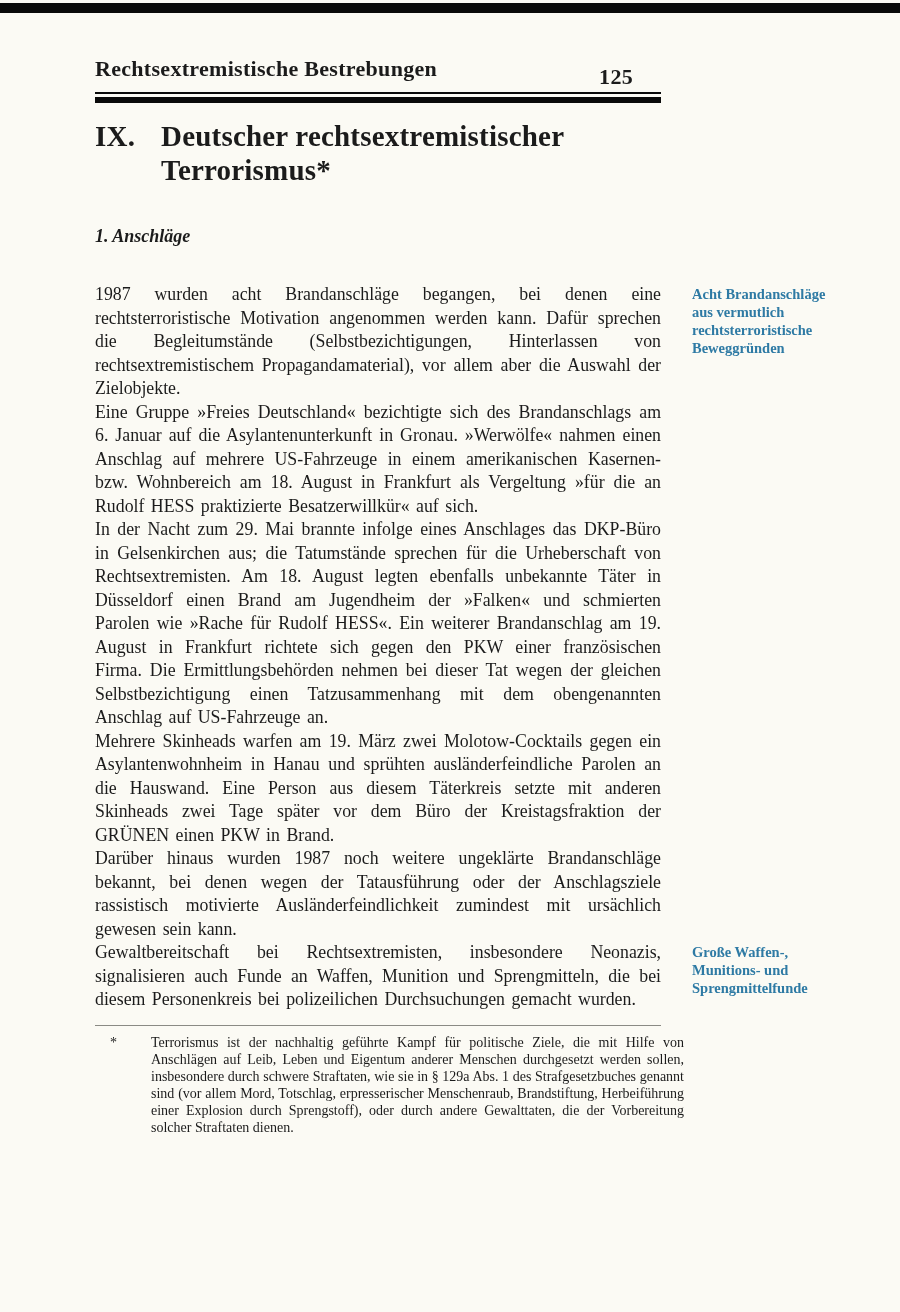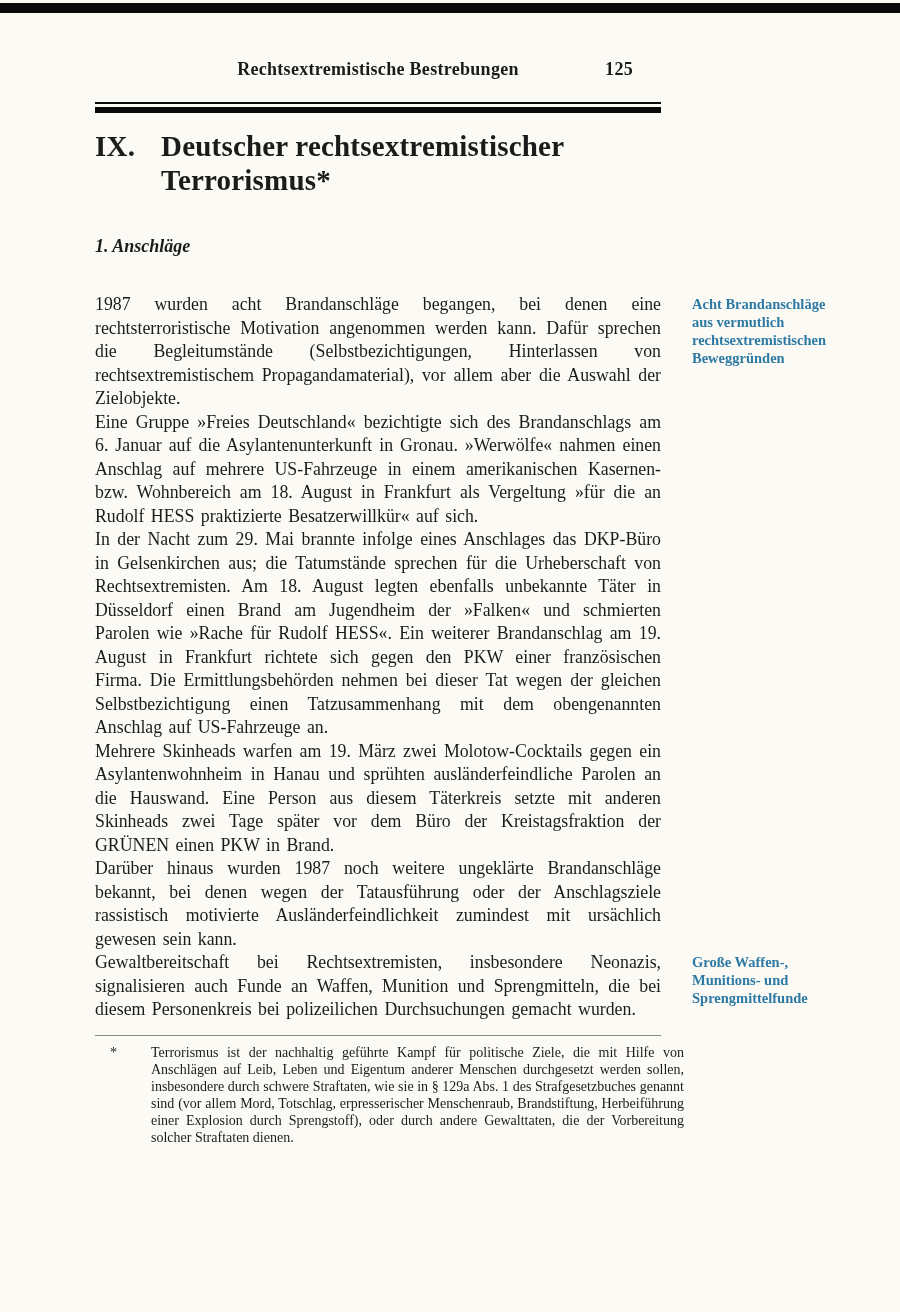--- a/index.html
+++ b/index.html
@@ -13,25 +13,25 @@
     background:#fbfaf4;
     font-family:"Liberation Serif","DejaVu Serif",serif;
     color:var(--text-color);
     overflow:hidden;
   }
   .page{position:relative;width:900px;height:1312px;}
   .topbar{position:absolute;top:3px;left:0;width:100%;height:10px;background:var(--rule-color);}
   .content{position:absolute;top:58px;left:95px;width:566px;}
 
   .running-head{
-    position:relative;text-align:center;
-    font-weight:bold;font-size:18px;line-height:22px;
-    letter-spacing:0.3px;padding-bottom:22px;
+    position:relative;
+    font-weight:bold;font-size:22px;line-height:22px;
+    letter-spacing:0.3px;padding-bottom:12px;
   }
-  .page-number{position:absolute;right:28px;top:0;font-weight:bold;}
+  .page-number{position:absolute;right:28px;top:8px;font-weight:bold;}
   .rule-thin{border-top:2px solid var(--rule-color);margin-bottom:3px;}
   .rule-thick{height:6px;background:var(--rule-color);}
 
   .title{
     margin:16px 0 8px;display:flex;
     font-size:29px;line-height:34px;font-weight:bold;letter-spacing:0.2px;
   }
   .title-numeral{flex:0 0 66px;}
   .title-text{width:470px;}
 
@@ -82,21 +82,21 @@
       <span class="title-text">Deutscher rechtsextremistischer Terrorismus*</span>
     </h1>
 
     <h2 class="section-heading">1. Anschläge</h2>
 
     <div class="body" lang="de">
       <div class="para-anchor">
         <p class="para">1987 wurden acht Brandanschläge begangen, bei denen eine rechtsterroristische Motivation angenommen werden kann. Dafür sprechen die Begleitumstände (Selbstbezichtigungen, Hinterlassen von rechtsextremistischem Propagandamaterial), vor allem aber die Auswahl der Zielobjekte.</p>
         <div class="margin-note">Acht Brandanschläge
 aus vermutlich
-rechtsextremistischen
+rechtsterroristische
 Beweggründen</div>
       </div>
       <p class="para">Eine Gruppe »Freies Deutschland« bezichtigte sich des Brandanschlags am 6. Januar auf die Asylantenunterkunft in Gronau. »Werwölfe« nahmen einen Anschlag auf mehrere US-Fahrzeuge in einem amerikanischen Kasernen- bzw. Wohnbereich am 18. August in Frankfurt als Vergeltung »für die an Rudolf HESS praktizierte Besatzerwillkür« auf sich.</p>
       <p class="para">In der Nacht zum 29. Mai brannte infolge eines Anschlages das DKP-Büro in Gelsenkirchen aus; die Tatumstände sprechen für die Urheberschaft von Rechtsextremisten. Am 18. August legten ebenfalls unbekannte Täter in Düsseldorf einen Brand am Jugendheim der »Falken« und schmierten Parolen wie »Rache für Rudolf HESS«. Ein weiterer Brandanschlag am 19. August in Frankfurt richtete sich gegen den PKW einer französischen Firma. Die Ermittlungsbehörden nehmen bei dieser Tat wegen der gleichen Selbstbezichtigung einen Tatzusammenhang mit dem obengenannten Anschlag auf US-Fahrzeuge an.</p>
       <p class="para">Mehrere Skinheads warfen am 19. März zwei Molotow-Cocktails gegen ein Asylantenwohnheim in Hanau und sprühten ausländerfeindliche Parolen an die Hauswand. Eine Person aus diesem Täterkreis setzte mit anderen Skinheads zwei Tage später vor dem Büro der Kreistagsfraktion der GRÜNEN einen PKW in Brand.</p>
       <p class="para">Darüber hinaus wurden 1987 noch weitere ungeklärte Brandanschläge bekannt, bei denen wegen der Tatausführung oder der Anschlagsziele rassistisch motivierte Ausländerfeindlichkeit zumindest mit ursächlich gewesen sein kann.</p>
       <div class="para-anchor">
         <p class="para">Gewaltbereitschaft bei Rechtsextremisten, insbesondere Neonazis, signalisieren auch Funde an Waffen, Munition und Sprengmitteln, die bei diesem Personenkreis bei polizeilichen Durchsuchungen gemacht wurden.</p>
         <div class="margin-note">Große Waffen-,
 Munitions- und

